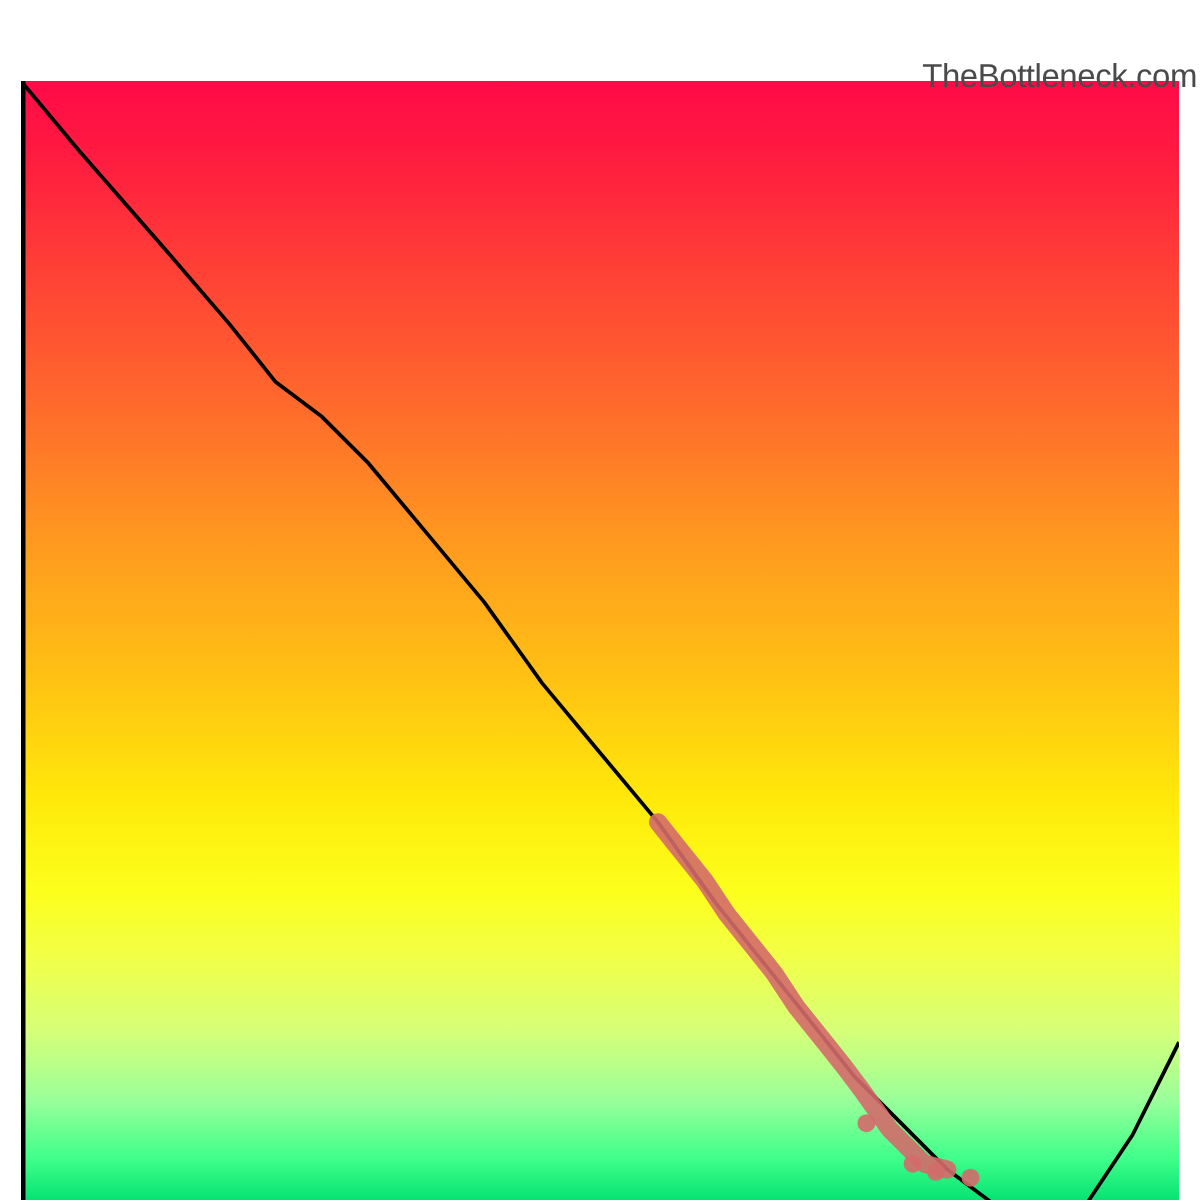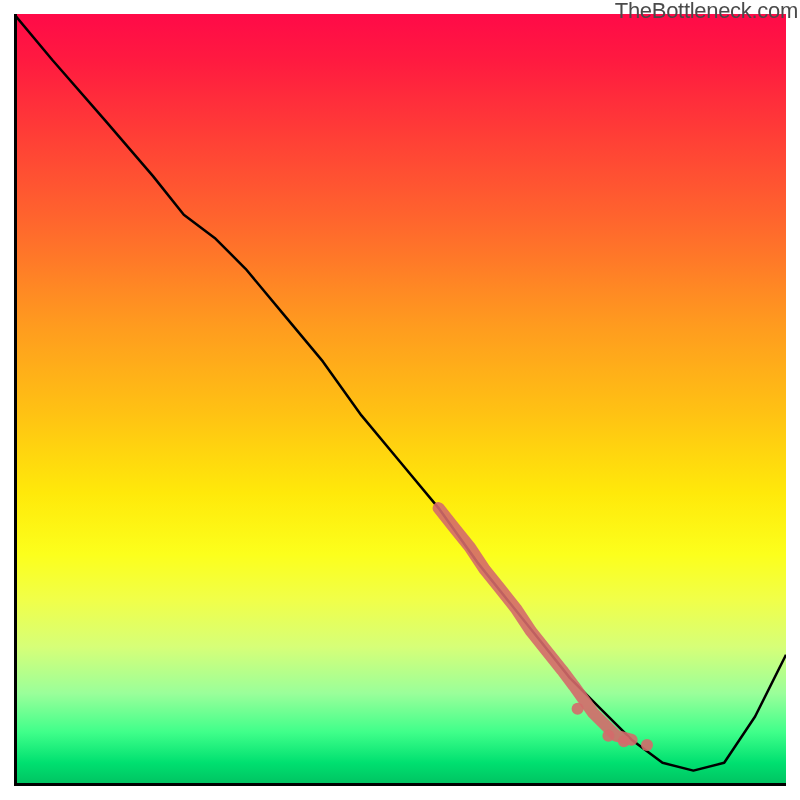--- a/index.html
+++ b/index.html
@@ -8,20 +8,21 @@
     width: 800px;
     height: 800px;
     overflow: hidden;
     font-family: Arial, Helvetica, sans-serif;
     background: #ffffff;
   }
   .chart-container {
     position: relative;
     width: 800px;
     height: 716px;
+    margin-top: 40px;
   }
   .plot-area {
     position: absolute;
     left: 14px;
     top: 14px;
     width: 772px;
     height: 772px;
     box-sizing: border-box;
   }
   .gradient-bg {

